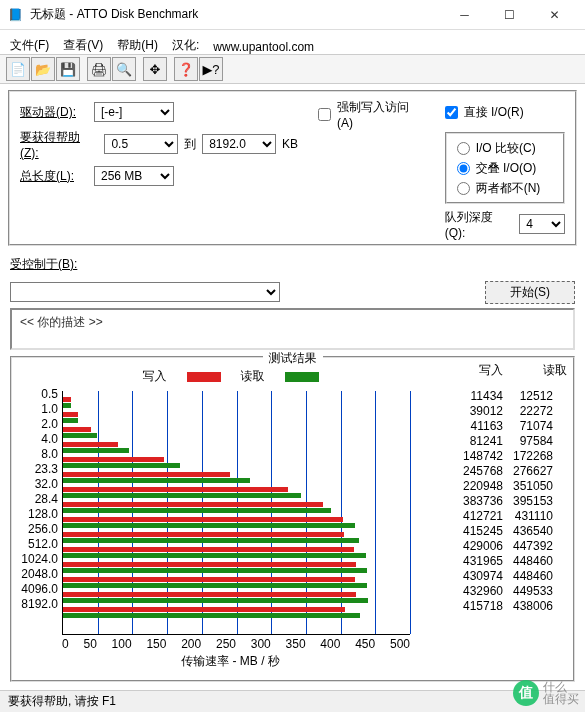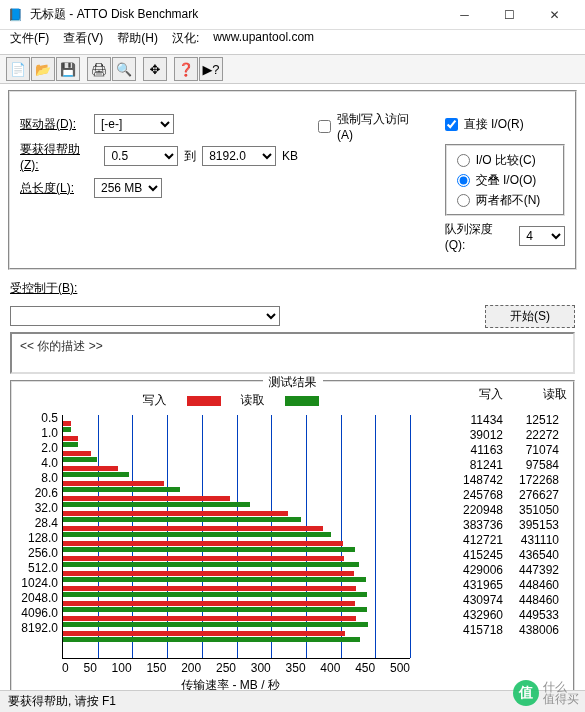--- a/index.html
+++ b/index.html
@@ -2,32 +2,32 @@
 <html><head>
 <meta charset="utf-8">
 <style>
 *{box-sizing:border-box;margin:0;padding:0;font-family:"Microsoft YaHei",SimSun,Arial,sans-serif;font-size:12px}
 body{background:#fff;width:585px;height:712px;position:relative;overflow:hidden}
 .titlebar{height:30px;display:flex;align-items:center;padding:0 8px;border-bottom:1px solid #ddd}
 .titlebar .ico{width:16px;height:16px;margin-right:6px;display:inline-flex;align-items:center;justify-content:center}
 .titlebar .ttl{flex:1}
 .winbtns{display:flex}
 .winbtns div{width:45px;height:28px;display:flex;align-items:center;justify-content:center;color:#333}
-.menubar{height:24px;display:flex;align-items:flex-start;gap:14px;padding:0 10px}
+.menubar{height:24px;display:flex;align-items:flex-end;gap:14px;padding:0 10px}
 .menubar span{cursor:default}
 .toolbar{height:30px;display:flex;align-items:center;padding:2px 6px;border-top:1px solid #ccc;border-bottom:1px solid #ccc;background:#f5f5f5}
 .tbtn{width:24px;height:24px;border:1px solid #999;background:#eee;margin-right:1px;display:flex;align-items:center;justify-content:center;font-size:13px}
 .tsep{width:6px}
-.panel{margin:6px 8px;border:2px groove #ddd;padding:20px 10px;position:relative}
+.panel{margin:6px 8px;border:2px groove #ddd;padding:8px 10px;position:relative}
 .cfg{display:flex;gap:20px}
 .cfgcol{display:flex;flex-direction:column;gap:8px}
 .row{display:flex;align-items:center;gap:6px;height:24px}
 .lbl{text-decoration:underline;min-width:68px}
 select{border:1px solid #7a7a7a;background:#fff;height:20px;font-size:12px;padding:0 2px}
-.sel1{width:80px}.sel2{width:74px}.sel3{width:68px}.sel4{width:46px}
+.sel1{width:80px}.sel2{width:74px}.sel3{width:80px}.sel4{width:46px}
 .chk{width:13px;height:13px}
 .rad{width:13px;height:13px}
 .box2{border:2px groove #ddd;padding:6px 10px;display:flex;flex-direction:column;gap:4px}
 .ctrl{margin:4px 10px}
 .longsel{width:270px;height:20px;border:1px solid #7a7a7a}
 .startbtn{border:1px dashed #666;padding:2px 24px;background:#efefef}
 .desc{margin:4px 10px;border:2px inset #ddd;height:42px;padding:4px 8px;color:#333}
 .results{margin:6px 10px;border:2px groove #ddd;padding:4px 6px 10px;position:relative}
 .results .caption{position:absolute;top:-8px;left:50%;transform:translateX(-50%);background:#fff;padding:0 6px}
 .legend{display:flex;justify-content:center;gap:20px;align-items:center;margin:6px 0 2px}
@@ -41,21 +41,21 @@
 .grid{position:absolute;top:0;bottom:0;border-left:1px solid #0040c0}
 .barrow{position:absolute;left:0;height:15px;width:100%}
 .bar{position:absolute;height:5px}
 .bar.w{background:#d22;top:2px}
 .bar.r{background:#1a8a1a;top:8px}
 .xlabels{display:flex;margin-left:44px;width:348px;justify-content:space-between;font-size:11px;padding-top:2px}
 .xaxis-title{text-align:center;margin-top:2px}
 .vals{display:flex;flex-direction:column;margin-left:14px}
 .valhdr{display:flex;gap:18px;margin-bottom:2px}
 .valhdr span{width:46px;text-align:right}
-.valrow{display:flex;gap:10px;height:15px;line-height:15px}
+.valrow{display:flex;gap:4px;height:15px;line-height:15px}
 .valrow span{width:46px;text-align:right}
 .status{position:absolute;bottom:0;left:0;right:0;height:22px;border-top:1px solid #ccc;padding:2px 8px;display:flex;align-items:center;background:#f0f0f0}
 .watermark{position:absolute;bottom:6px;right:6px;display:flex;align-items:center;gap:4px;opacity:.9}
 .wm-badge{width:26px;height:26px;border-radius:50%;background:#1ec36a;color:#fff;display:flex;align-items:center;justify-content:center;font-size:14px;font-weight:bold}
 .wm-text{display:flex;flex-direction:column;font-size:10px;color:#888;line-height:1}
 </style>
 </head>
 <body>
 
 <div class="titlebar">
@@ -163,21 +163,21 @@
         <span>读取</span>
         <span class="swatch sw-r"></span>
       </div>
       <div class="chartwrap">
         <div class="ylabels" id="ylabels">
             <div>0.5</div>
             <div>1.0</div>
             <div>2.0</div>
             <div>4.0</div>
             <div>8.0</div>
-            <div>20.6</div>
+            <div>23.3</div>
             <div>32.0</div>
             <div>28.4</div>
             <div>128.0</div>
             <div>256.0</div>
             <div>512.0</div>
             <div>1024.0</div>
             <div>2048.0</div>
             <div>4096.0</div>
             <div>8192.0</div>
           </div>

